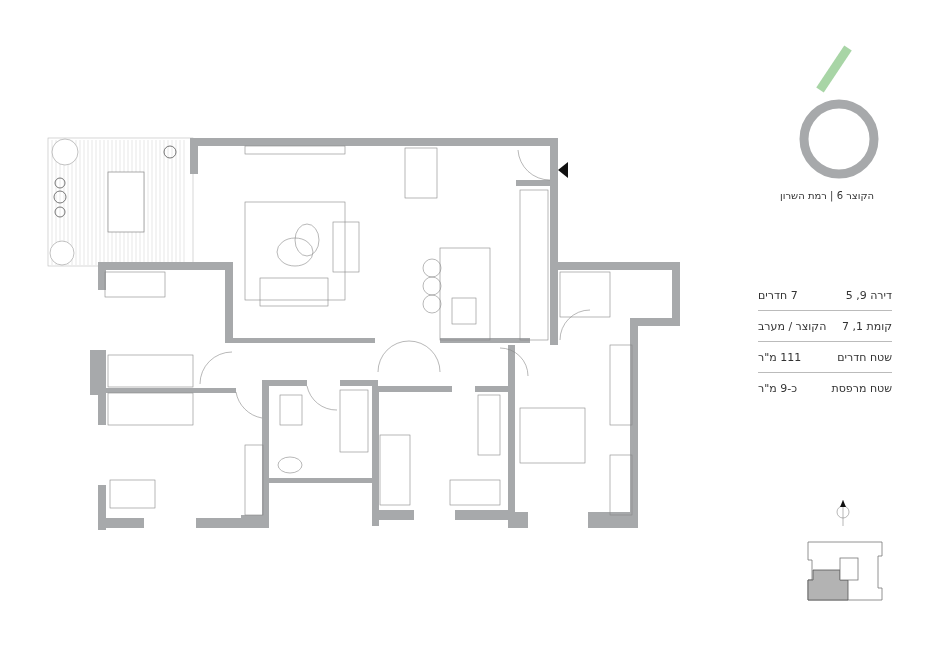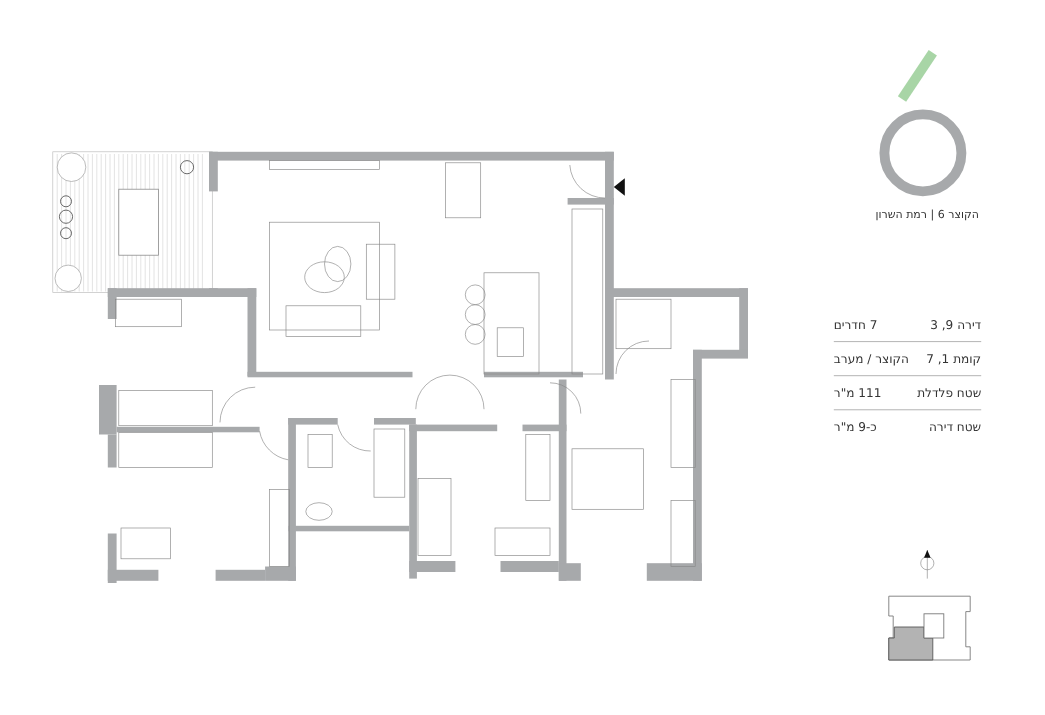--- a/index.html
+++ b/index.html
@@ -1,18 +1,18 @@
 <!DOCTYPE html>
 <html><head>
 <meta charset="utf-8">
 <style>
   html,body{margin:0;padding:0;background:#fff;}
   body{width:950px;height:650px;position:relative;overflow:hidden;font-family:"DejaVu Sans",sans-serif;}
   #plan{position:absolute;left:0;top:0;}
-  .brand{position:absolute;left:780px;top:190px;width:110px;text-align:right;font-size:10px;color:#333;direction:rtl;}
+  .brand{position:absolute;left:780px;top:190px;width:110px;text-align:left;font-size:10px;color:#333;direction:rtl;}
   .info{position:absolute;left:758px;top:280px;width:134px;direction:rtl;}
   .info-row{display:flex;justify-content:space-between;height:30px;align-items:center;border-bottom:1px solid #bbb;font-size:11px;color:#333;}
   .info-row:last-child{border-bottom:none;}
 </style>
 </head>
 <body>
 
 <svg id="plan" width="950" height="650">
 
   <g>
@@ -157,28 +157,28 @@
   <g>
     <circle cx="839" cy="139" r="35" fill="none" stroke="#a7a9ab" stroke-width="9"></circle>
     <line x1="848" y1="48" x2="820" y2="90" stroke="#a8d5a6" stroke-width="9"></line>
   </g>
 </svg>
 
 <div class="brand">הקוצר 6 | רמת השרון</div>
 
 <div class="info">
   <div class="info-row">
-    <span>דירה 9, 3</span>
+    <span>דירה 9, 5</span>
     <span>7 חדרים</span>
   </div>
   <div class="info-row">
     <span>קומת 1, 7</span>
     <span>הקוצר / מערב</span>
   </div>
   <div class="info-row">
-    <span>שטח פלדלת</span>
+    <span>שטח חדרים</span>
     <span>111 מ"ר</span>
   </div>
   <div class="info-row">
-    <span>שטח דירה</span>
+    <span>שטח מרפסת</span>
     <span>כ-9 מ"ר</span>
   </div>
 </div>
 
 </body></html>

